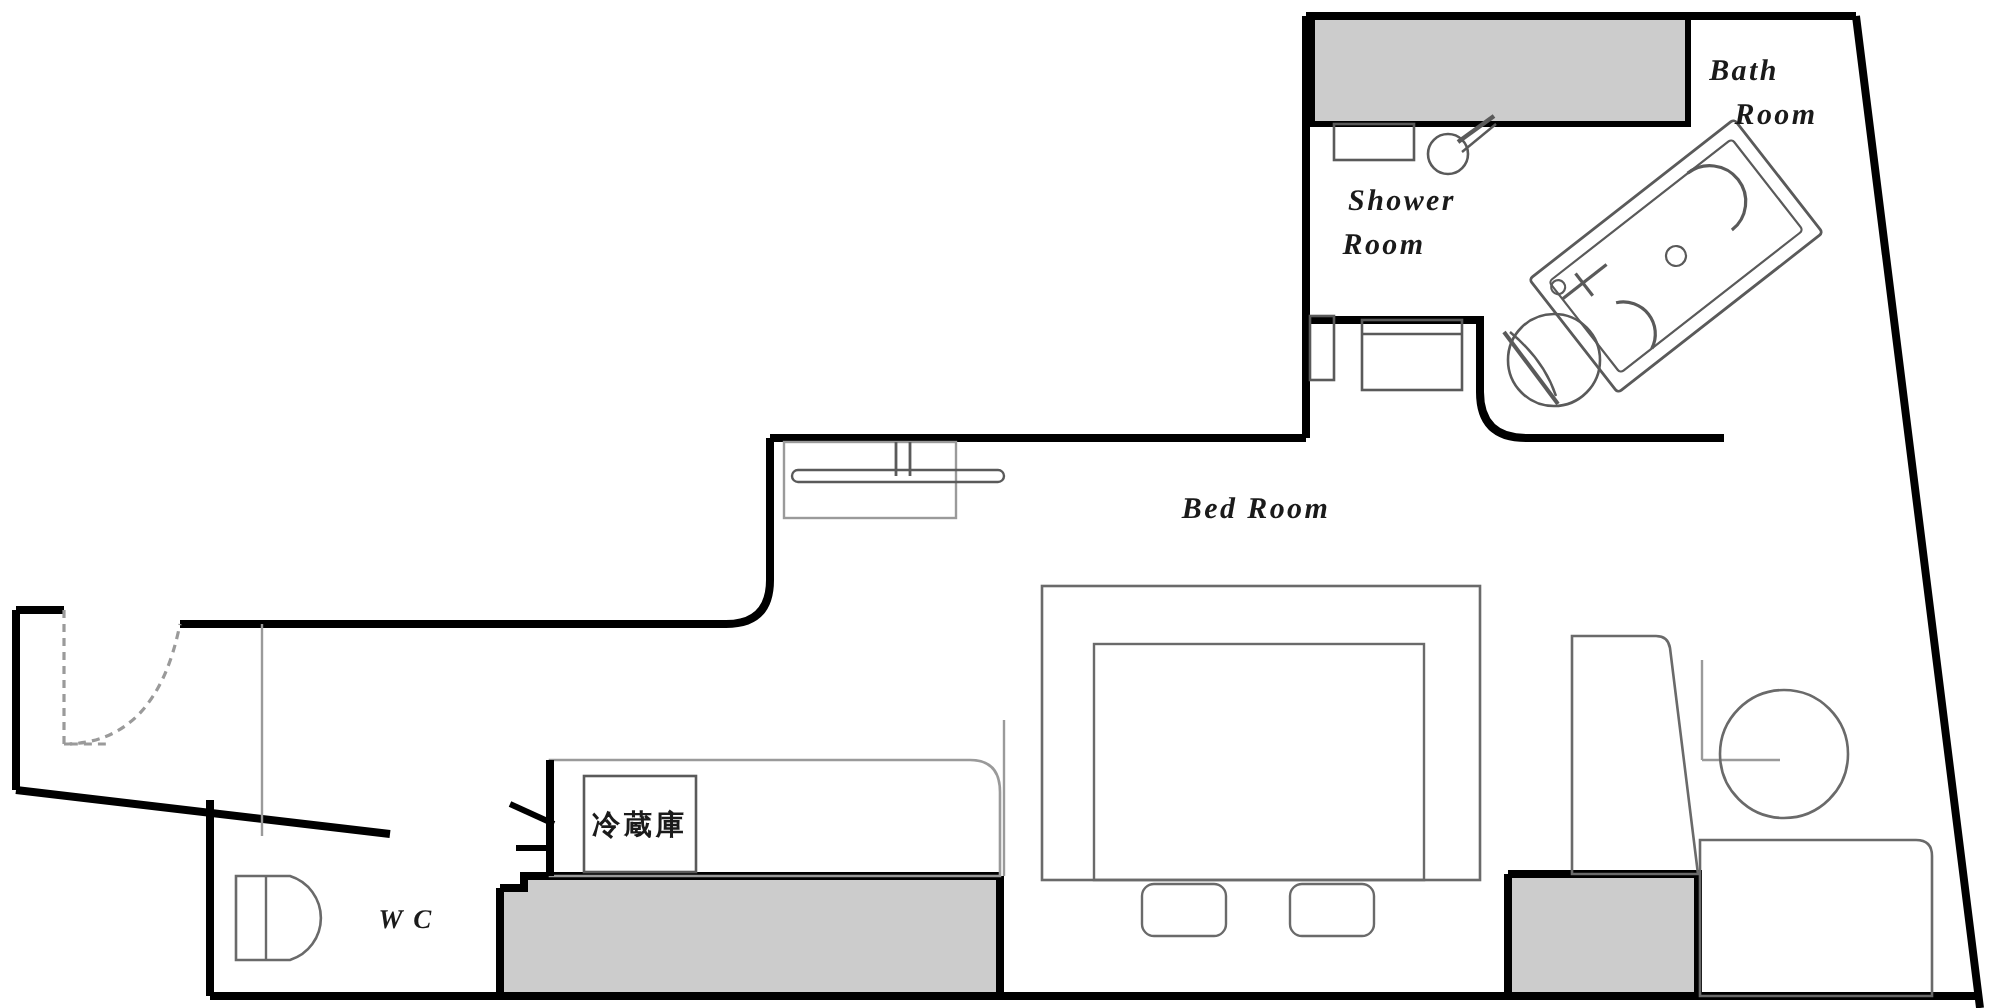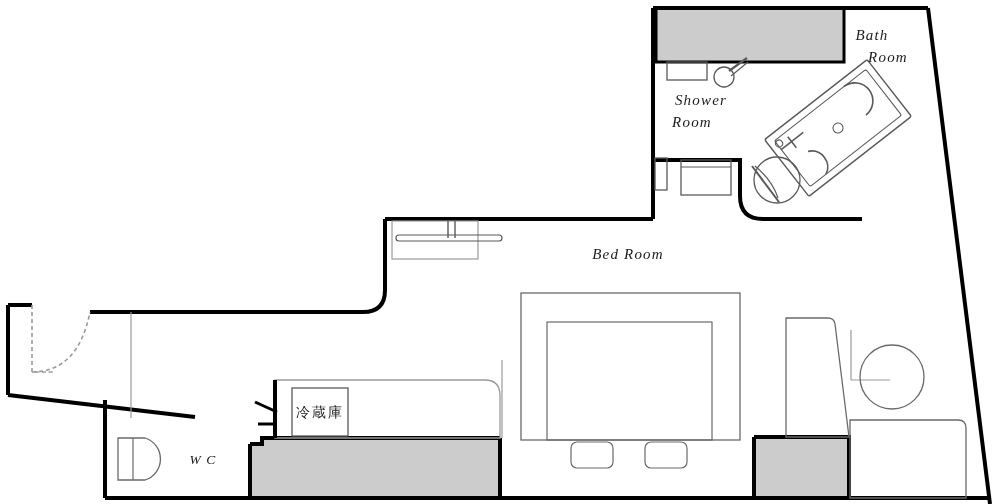--- a/index.html
+++ b/index.html
@@ -12,20 +12,21 @@
     width: 1000px;
     height: 504px;
     overflow: hidden;
     font-family: "Liberation Serif", serif;
   }
   #plan-root {
     position: relative;
     width: 1000px;
     height: 504px;
     background: #ffffff;
+    font-weight: bold;
   }
   svg#floorplan {
     display: block;
     width: 1000px;
     height: 504px;
   }
   .room-label {
     font-family: "Liberation Serif", serif;
     font-style: italic;
     font-size: 15px;

